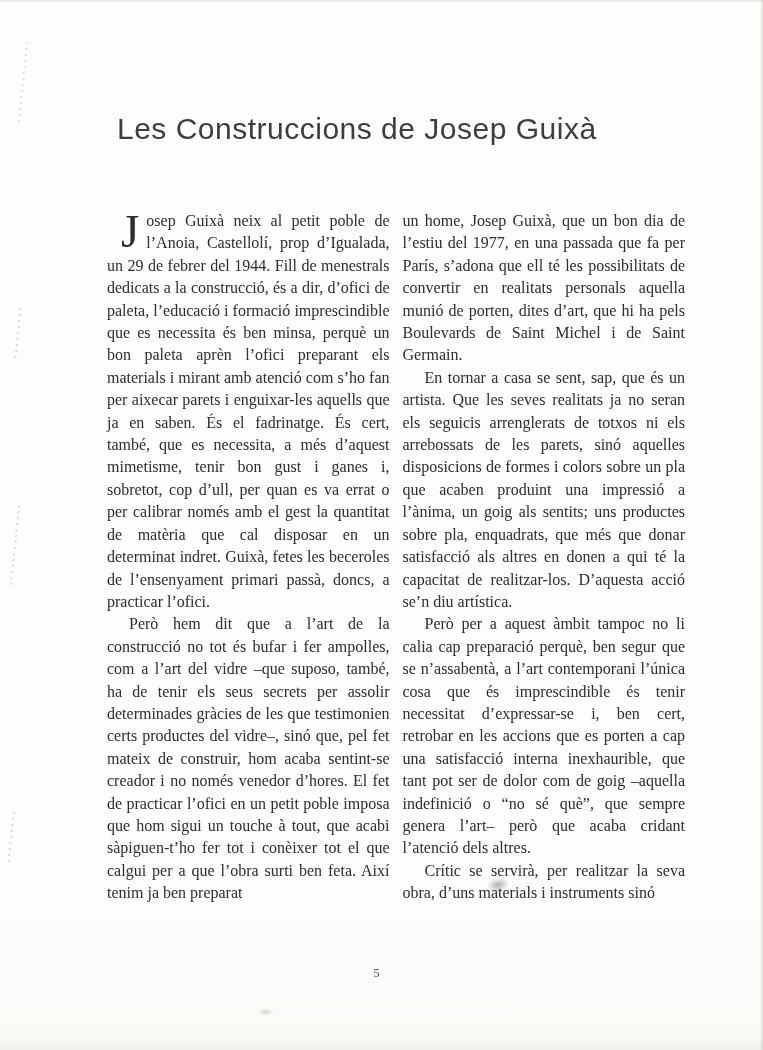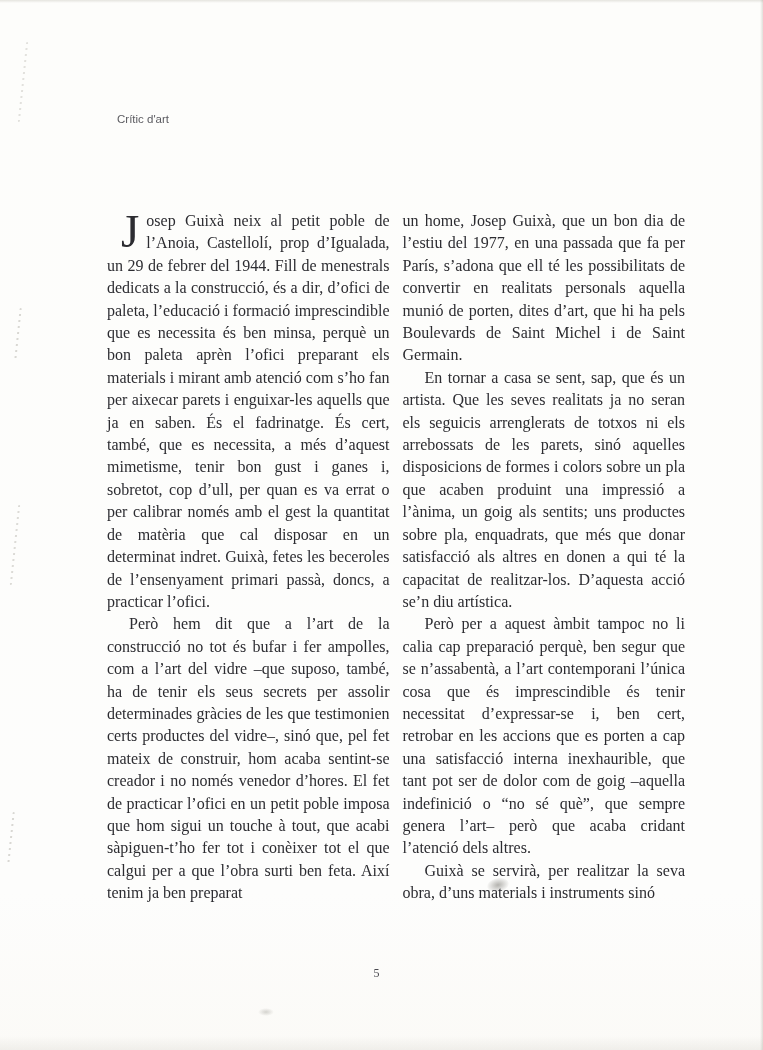--- a/index.html
+++ b/index.html
@@ -132,33 +132,33 @@
   <div class="edge-right"></div>
   <div class="edge-bottom"></div>
   <div class="scan-mark mark-a"></div>
   <div class="scan-mark mark-b"></div>
   <div class="scan-mark mark-c"></div>
   <div class="scan-mark mark-d"></div>
   <div class="smudge"></div>
   <div class="smudge2"></div>
 
   <header class="article-header">
-    <div class="role">Crític d'art</div>
+    <h1 class="title">Les Construccions de Josep Guixà</h1>
   </header>
 
   <main class="columns">
     <div class="col">
       <p><span class="dropcap">J</span><span>osep Guixà neix al petit poble de l’Anoia, Castellolí, prop d’Igualada, un 29 de febrer del 1944. Fill de menestrals dedicats a la construcció, és a dir, d’ofici de paleta, l’educació i formació imprescindible que es necessita és ben minsa, perquè un bon paleta aprèn l’ofici preparant els materials i mirant amb atenció com s’ho fan per aixecar parets i enguixar-les aquells que ja en saben. És el fadrinatge. És cert, també, que es necessita, a més d’aquest mimetisme, tenir bon gust i ganes i, sobretot, cop d’ull, per quan es va errat o per calibrar només amb el gest la quantitat de matèria que cal disposar en un determinat indret. Guixà, fetes les beceroles de l’ensenyament primari passà, doncs, a practicar l’ofici.</span></p>
       <p class="indent">Però hem dit que a l’art de la construcció no tot és bufar i fer ampolles, com a l’art del vidre –que suposo, també, ha de tenir els seus secrets per assolir determinades gràcies de les que testimonien certs productes del vidre–, sinó que, pel fet mateix de construir, hom acaba sentint-se creador i no només venedor d’hores. El fet de practicar l’ofici en un petit poble imposa que hom sigui un touche à tout, que acabi sàpiguen-t’ho fer tot i conèixer tot el que calgui per a que l’obra surti ben feta. Així tenim ja ben preparat</p>
     </div>
     <div class="col">
       <p>un home, Josep Guixà, que un bon dia de l’estiu del 1977, en una passada que fa per París, s’adona que ell té les possibilitats de convertir en realitats personals aquella munió de porten, dites d’art, que hi ha pels Boulevards de Saint Michel i de Saint Germain.</p>
       <p class="indent">En tornar a casa se sent, sap, que és un artista. Que les seves realitats ja no seran els seguicis arrenglerats de totxos ni els arrebossats de les parets, sinó aquelles disposicions de formes i colors sobre un pla que acaben produint una impressió a l’ànima, un goig als sentits; uns productes sobre pla, enquadrats, que més que donar satisfacció als altres en donen a qui té la capacitat de realitzar-los. D’aquesta acció se’n diu artística.</p>
       <p class="indent">Però per a aquest àmbit tampoc no li calia cap preparació perquè, ben segur que se n’assabentà, a l’art contemporani l’única cosa que és imprescindible és tenir necessitat d’expressar-se i, ben cert, retrobar en les accions que es porten a cap una satisfacció interna inexhaurible, que tant pot ser de dolor com de goig –aquella indefinició o “no sé què”, que sempre genera l’art– però que acaba cridant l’atenció dels altres.</p>
-      <p class="indent">Guixà se servirà, per realitzar la seva obra, d’uns materials i instruments sinó</p>
+      <p class="indent">Crític se servirà, per realitzar la seva obra, d’uns materials i instruments sinó</p>
     </div>
   </main>
 
   <footer class="page-footer">
     <span class="pagenum">5</span>
   </footer>
 
 </div>
 
 </body></html>

